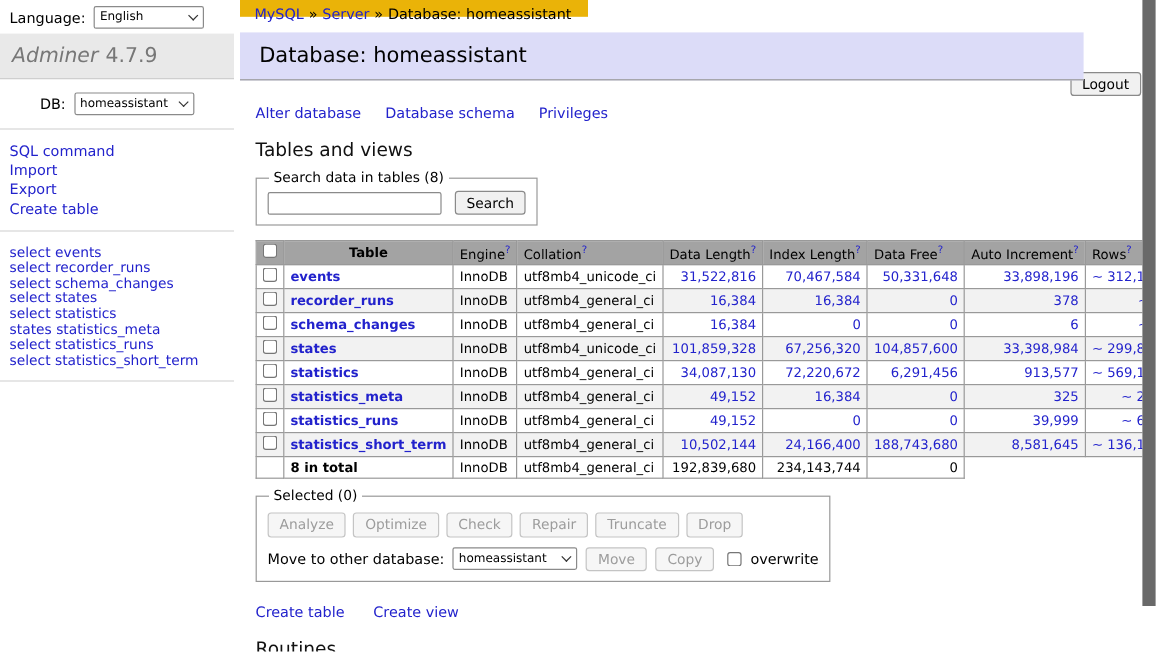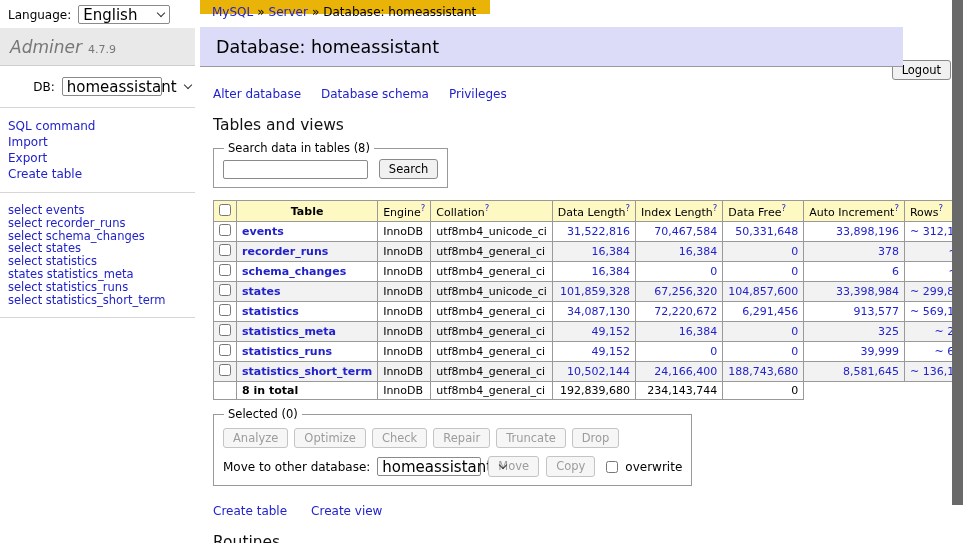--- a/index.html
+++ b/index.html
@@ -10,21 +10,21 @@
     font-family: "DejaVu Sans", "Liberation Sans", sans-serif;
     font-size: 12px;
   }
   a { color: #2222cc; text-decoration: none; cursor: pointer; }
 
   
   .lang { position: absolute; left: 8px; top: 5px; display: flex; align-items: center; gap: 7px; }
   .select {
     display: inline-flex; align-items: center; justify-content: space-between;
     border: 1px solid #8a8a8a; border-radius: 2px; background: #fff;
-    height: 19px; padding: 0 5px 0 4px; font-size: 15px; gap: 8px;
+    height: 19px; padding: 0 5px 0 4px; font-size: 10px; gap: 8px;
   }
   .chev { width: 6px; height: 6px; border-right: 1.6px solid #333; border-bottom: 1.6px solid #333; transform: rotate(45deg); margin-top: -3px; flex: none; }
   .sel-lang { width: 92px; }
   .sel-db { width: 100px; }
   .sel-move { width: 104px; }
 
   .crumb { position: absolute; left: 200px; top: 0; height: 14px; line-height: 25px;
            background: #eab308; padding: 0 14px 0 12px; white-space: nowrap; }
   .crumb .sep { color: #000; margin: 0 4px; }
 
@@ -34,21 +34,21 @@
     background: #f1f1f1; cursor: pointer; line-height: 1.25;
   }
   .logout { position: absolute; right: 15px; top: 20px; margin-top: 40px; }
   button.dis { color: #9c9c9c; border-color: #c4c4c4; background: #f6f6f6; }
 
   
   .brand { position: absolute; left: 0; top: 28px; width: 195px; height: 38px;
            background: #e9e9e9; border-bottom: 1px solid #cfcfcf;
            display: flex; align-items: baseline; padding: 9px 0 0 10px; color: #777; }
   .brand .bname { font-style: italic; font-size: 17px; }
-  .brand .bver { font-size: 11px; margin-left: 6px; }
+  .brand .bver { font-size: 17px; margin-left: 6px; }
   .menu { position: absolute; left: 0; top: 66px; width: 195px; font-size: 12px; }
   .menu .sec { padding: 11px 8px 11px; border-bottom: 1px solid #d6d6d6; justify-content: center; }
   .dbrow { display: flex; align-items: center; gap: 7px; }
   .actions { display: flex; flex-wrap: wrap; column-gap: 16px; row-gap: 2px; width: 176px; padding-top: 0; flex-direction: column; }
   .tlinks { padding-top: 9px; }
   .tlinks a { display: block; line-height: 12.8px; font-size: 11.5px; }
 
   
   .main { position: absolute; left: 200px; top: 0; width: 703px; }
   .h2bar { margin-top: 27px; height: 40px; background: #dcdcf8; border-bottom: 1px solid #999;
@@ -58,21 +58,21 @@
   .footlinks { display: flex; column-gap: 24px; margin-top: 18px; }
   h3 { font-size: 15.5px; font-weight: normal; margin-top: 15px; color: #111; }
 
   fieldset { border: 1px solid #999; width: fit-content; padding: 4px 9px 8px; margin-top: 7px; }
   legend { font-size: 11.5px; padding: 0 4px; margin-left: 1px; }
   .search input[type=text] { width: 145px; height: 19px; border: 1px solid #8a8a8a; border-radius: 2px;
                              margin-right: 7px; padding: 0 4px; font-size: 11.5px; font-family: inherit; }
 
   table { border-collapse: collapse; margin-top: 12px; font-size: 11px; }
   th, td { border: 1px solid #999; padding: 2px 5px; height: 18px; white-space: nowrap; }
-  thead th { background: #fef9c3; font-weight: normal; text-align: left; }
+  thead th { background: #a3a3a3; font-weight: normal; text-align: left; }
   thead th.c-name { font-weight: bold; text-align: center; }
   sup.help { color: #2222cc; font-size: 8.5px; }
   tbody tr:nth-child(even) td { background: #f2f2f2; }
   .c-check { width: 21px; text-align: center; }
   .c-check input { width: 12px; height: 12px; }
   .c-name  { min-width: 120px; }
   .c-name a { font-weight: bold; }
   .c-engine { min-width: 42px; }
   .c-coll  { min-width: 98px; }
   .c-num   { text-align: right; color: #2222cc; }

